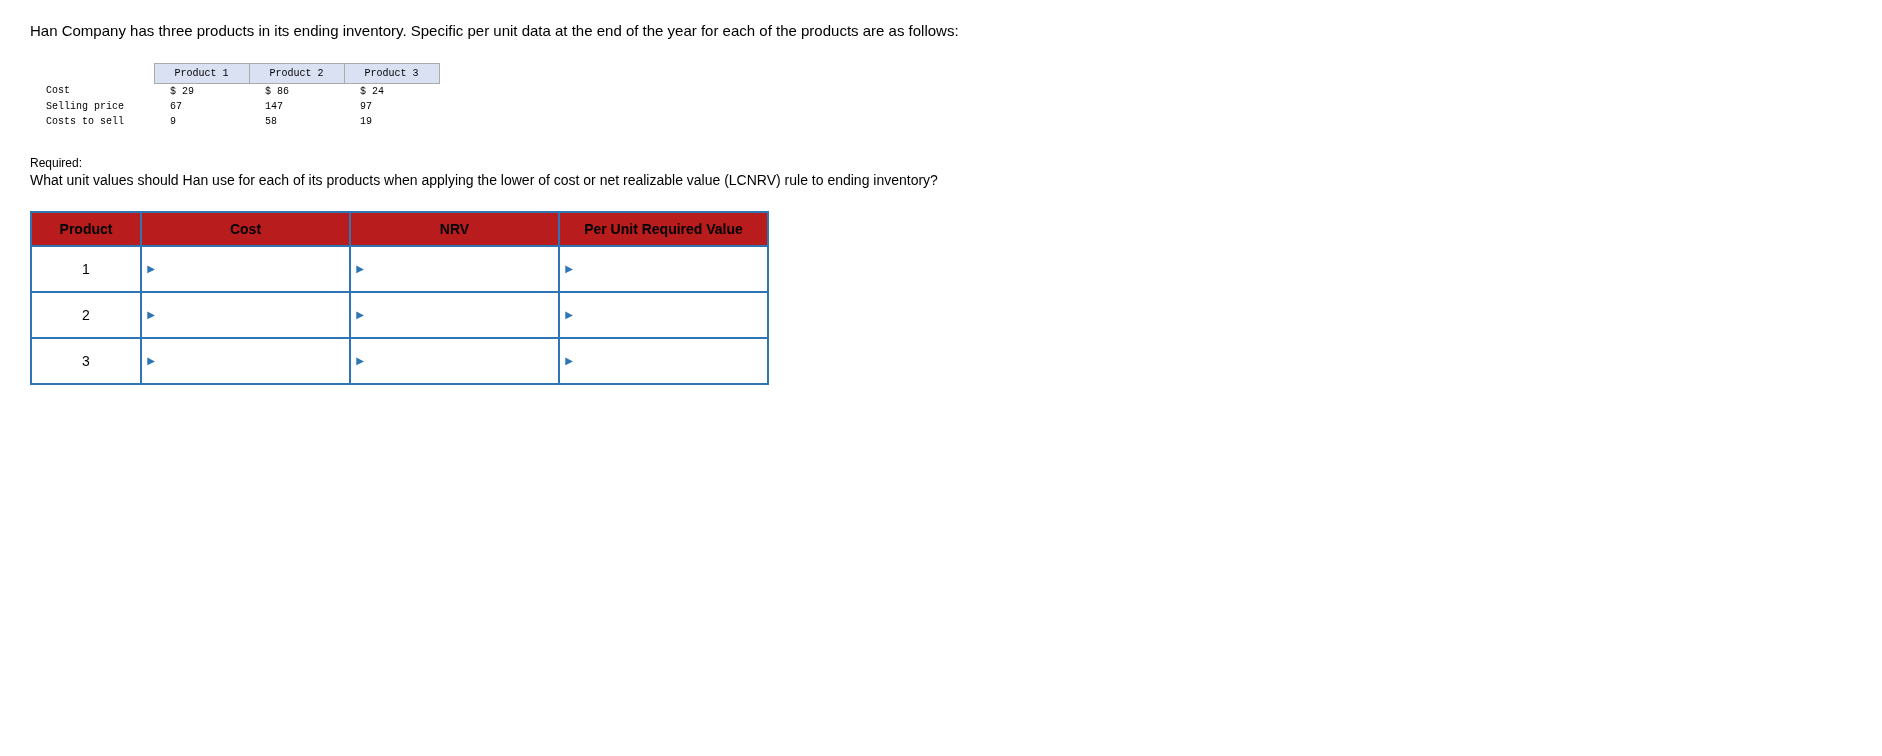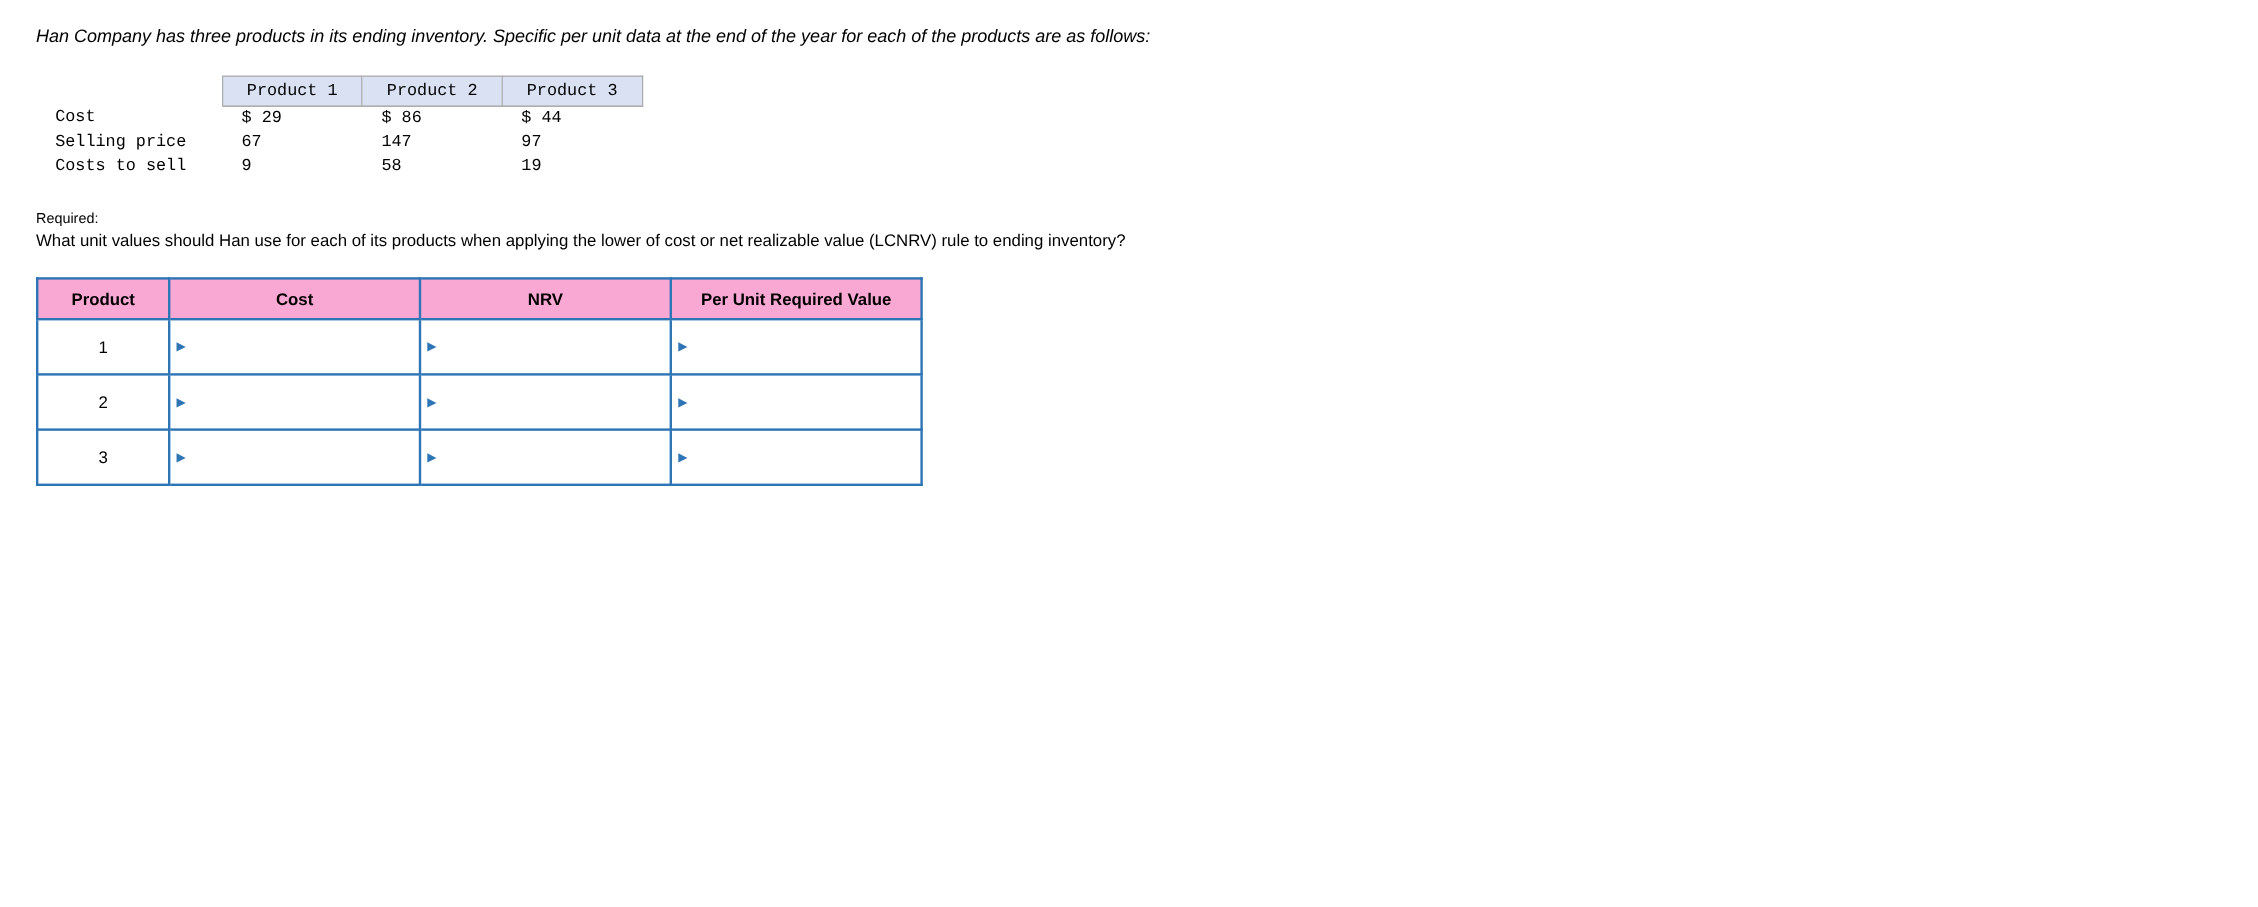--- a/index.html
+++ b/index.html
@@ -16,32 +16,31 @@
       padding: 20px 30px;
       width: 1882px;
       min-height: 756px;
     }
 
     .intro-text {
       font-size: 15px;
       line-height: 1.5;
       margin-bottom: 20px;
       max-width: 1600px;
-      font-style: italic;
     }
 
     
     .data-table-container {
       margin-bottom: 24px;
     }
 
     .data-table {
       border-collapse: collapse;
       font-family: 'Courier New', Courier, monospace;
-      font-size: 14px;
+      font-size: 10px;
     }
 
     .data-table th {
       background-color: #d9e1f2;
       text-align: center;
       padding: 4px 20px;
       border: 1px solid #aaa;
       font-weight: normal;
     }
 
@@ -80,21 +79,21 @@
     .answer-table-container {
       margin-top: 16px;
     }
 
     .answer-table {
       border-collapse: collapse;
       min-width: 520px;
     }
 
     .answer-table th {
-      background-color: #f9a8d4;
+      background-color: #b91c1c;
       color: #000;
       text-align: center;
       padding: 8px 16px;
       border: 2px solid #2e75b6;
       font-weight: bold;
       font-size: 14px;
     }
 
     .answer-table th.product-header {
       min-width: 110px;
@@ -176,21 +175,21 @@
         <th>Product 1</th>
         <th>Product 2</th>
         <th>Product 3</th>
       </tr>
     </thead>
     <tbody>
       <tr>
         <td class="label-col">Cost</td>
         <td class="value-col">$ 29</td>
         <td class="value-col">$ 86</td>
-        <td class="value-col">$ 44</td>
+        <td class="value-col">$ 24</td>
       </tr>
       <tr>
         <td class="label-col">Selling price</td>
         <td class="value-col">67</td>
         <td class="value-col">147</td>
         <td class="value-col">97</td>
       </tr>
       <tr>
         <td class="label-col">Costs to sell</td>
         <td class="value-col">9</td>

